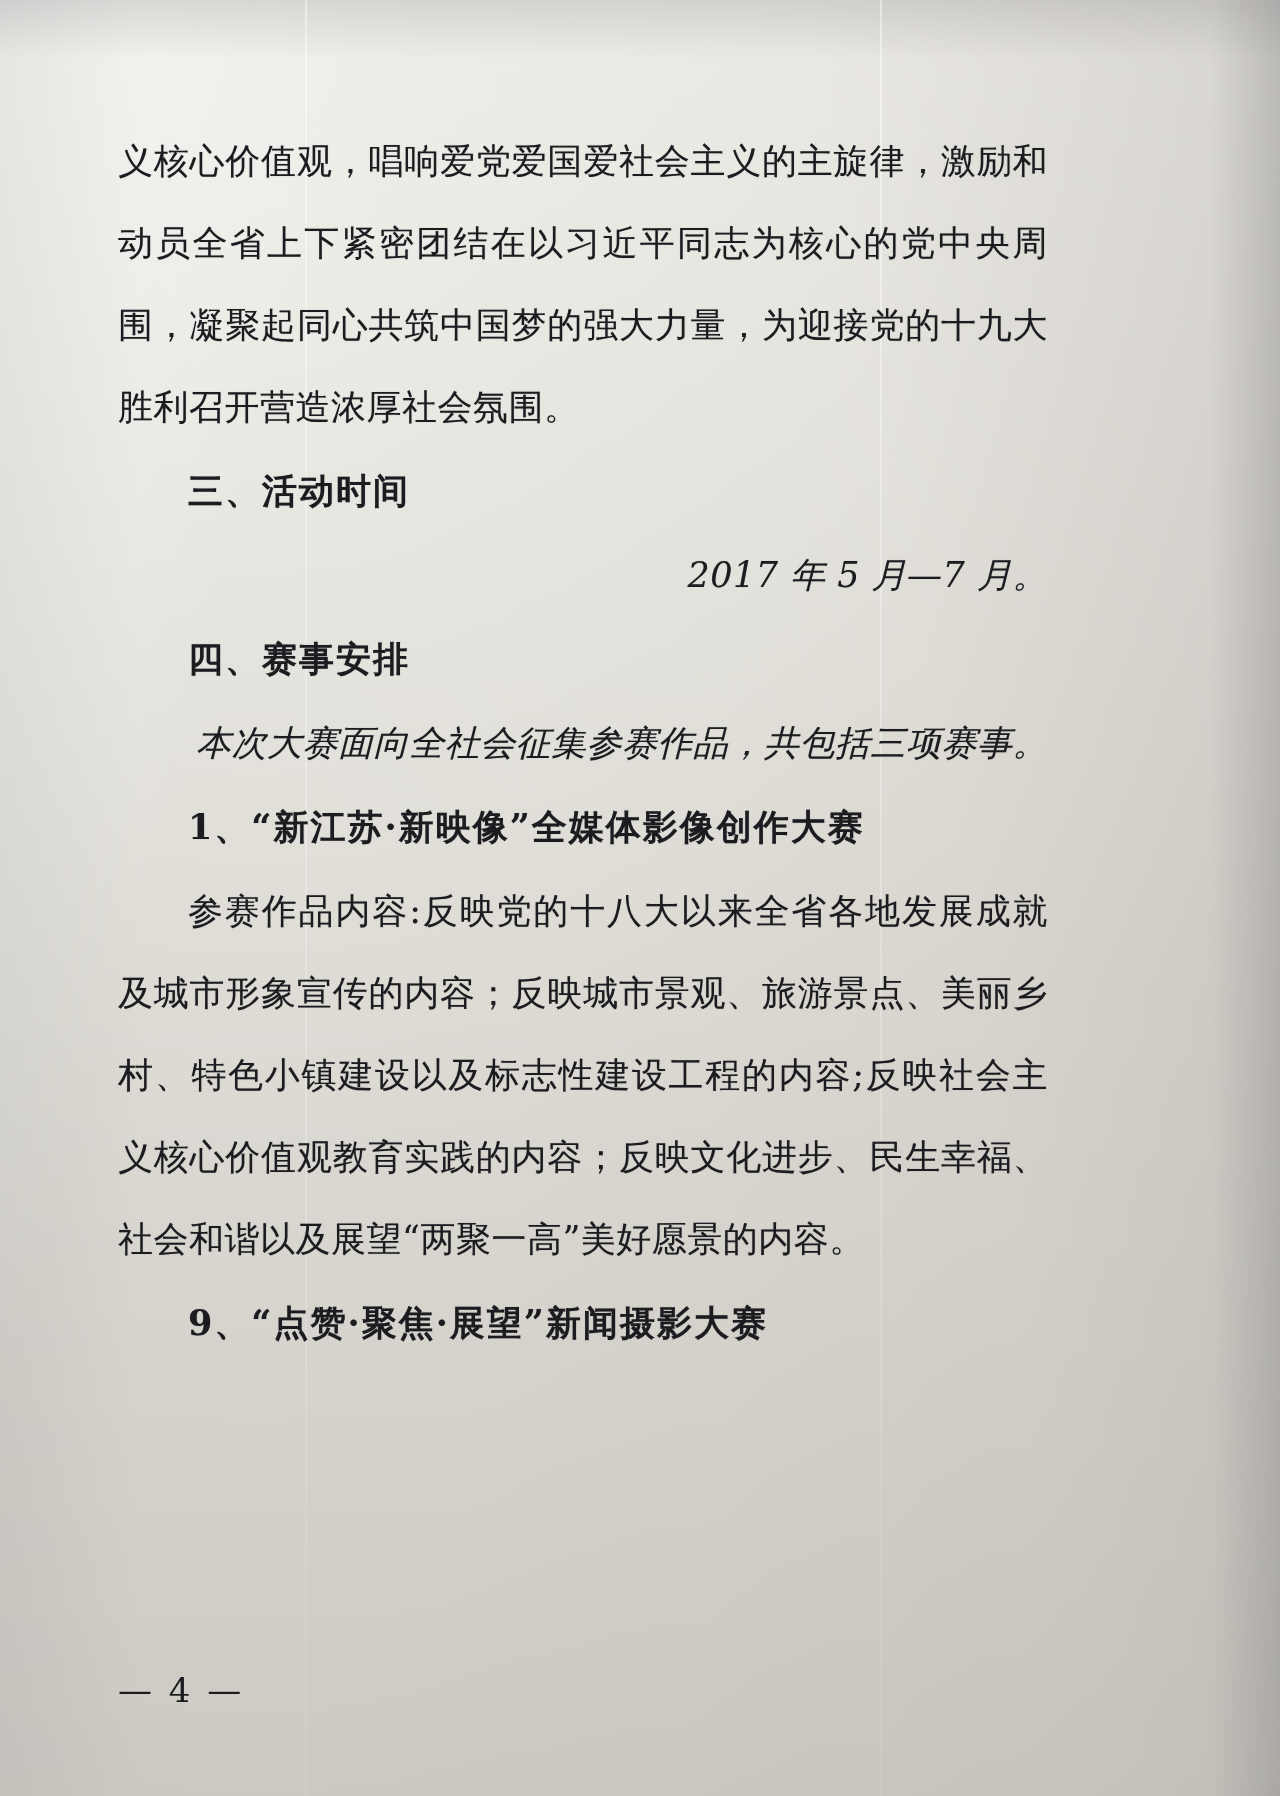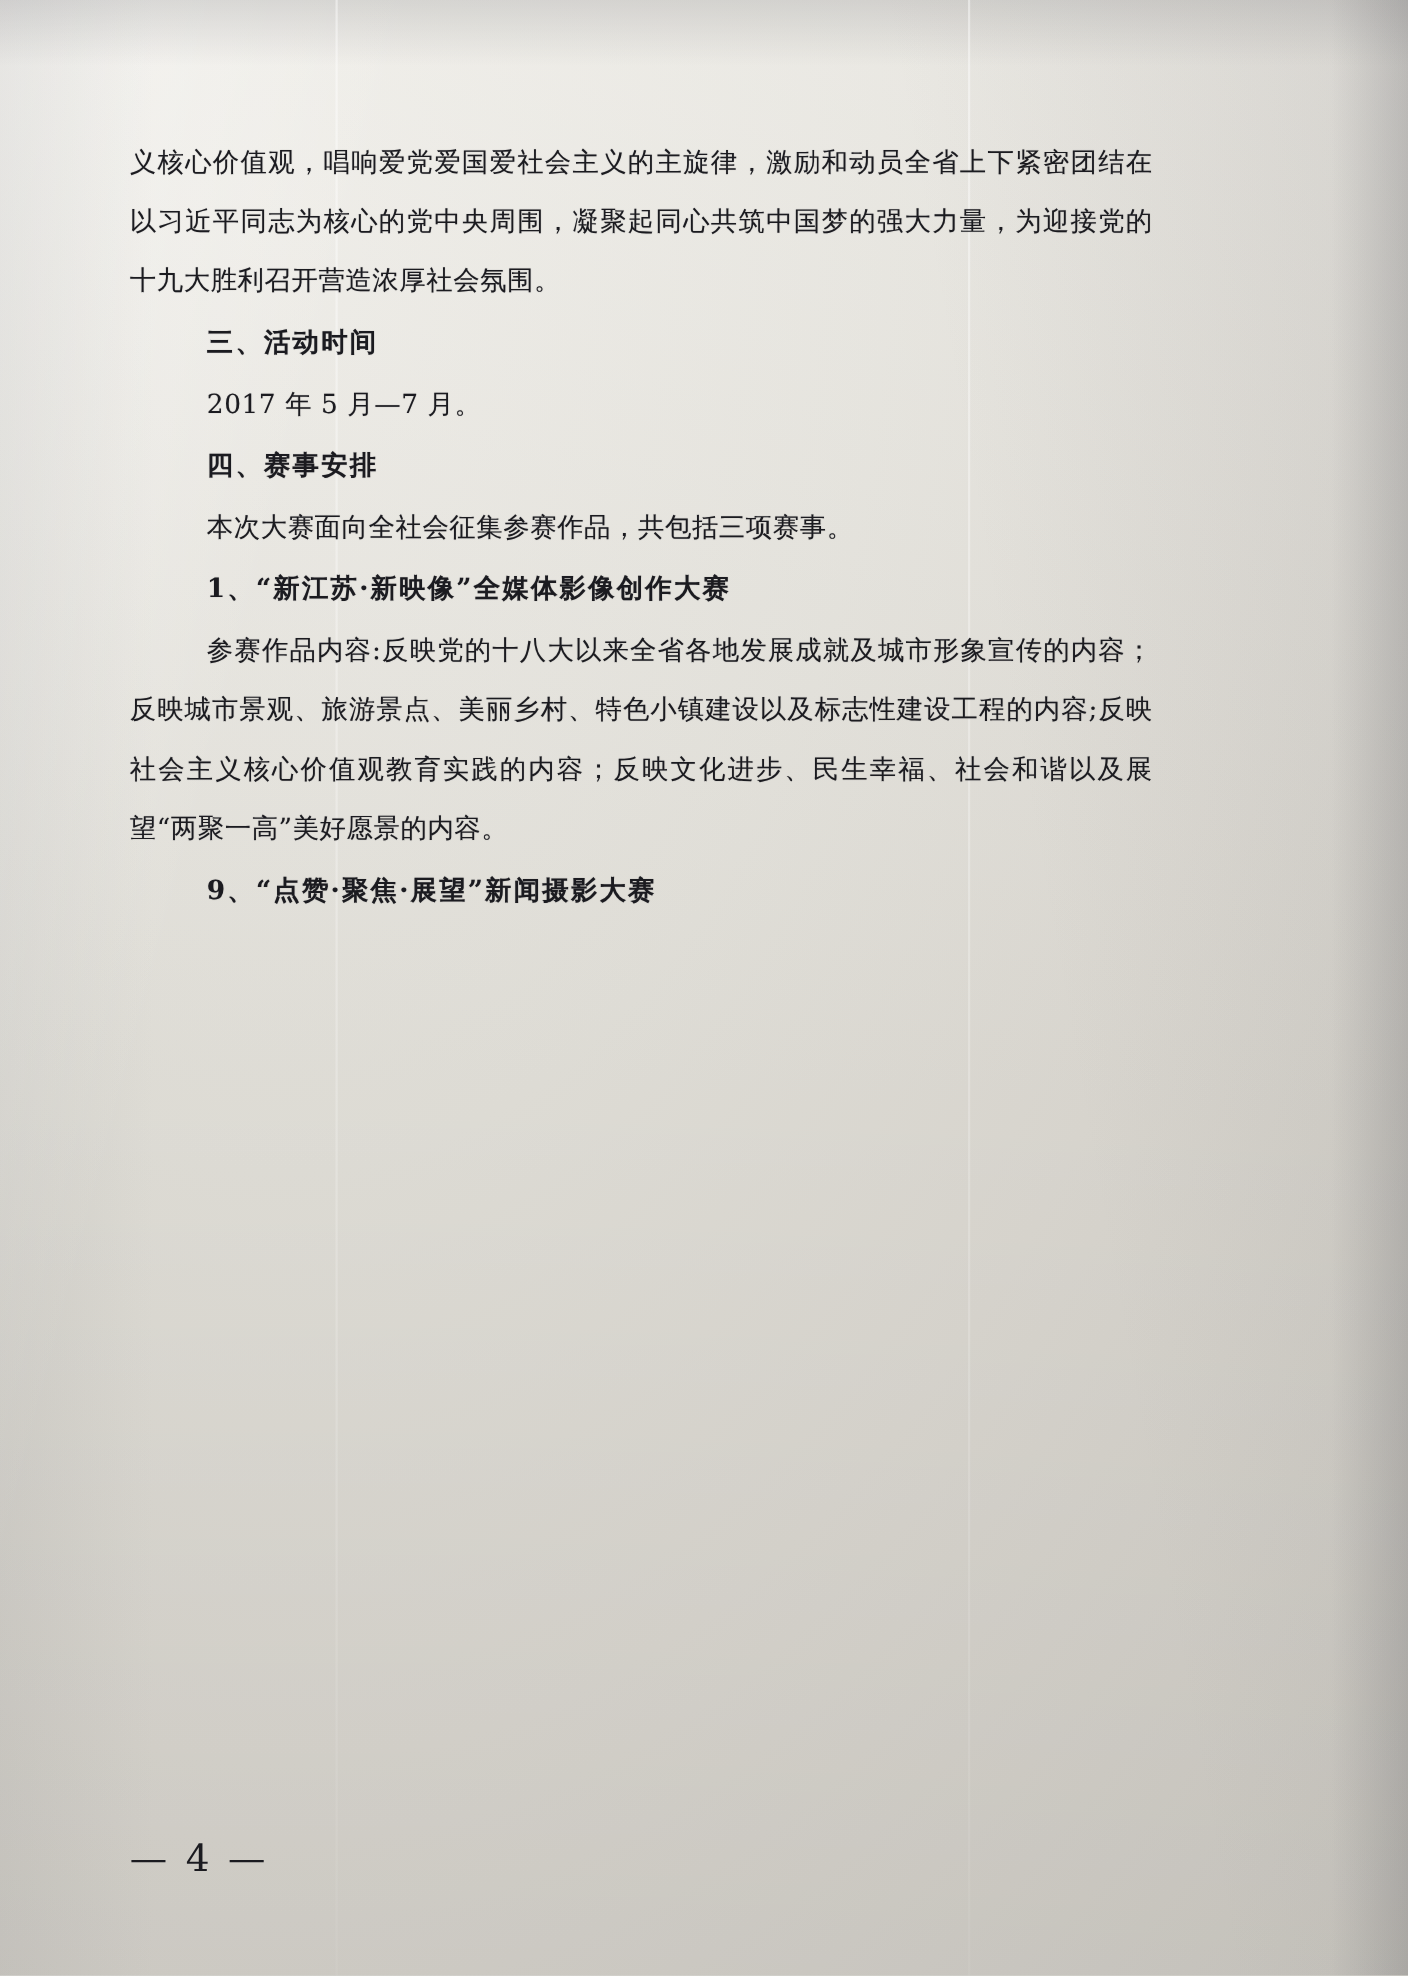--- a/index.html
+++ b/index.html
@@ -47,39 +47,40 @@
     position: absolute;
     left: 118px;
     top: 120px;
     width: 930px;
     z-index: 3;
   }
 
   p {
     margin: 0;
     color: #1b1b20;
-    font-size: 24px;
-    line-height: 54px;
+    font-size: 35px;
+    line-height: 82px;
     letter-spacing: 0.5px;
     text-align: justify;
     text-justify: inter-character;
     font-family: "DejaVu Serif", "Liberation Serif", serif;
     font-weight: 500;
     text-shadow: 0 0 1px rgba(40,40,45,0.35);
   }
   p.indent {
     text-indent: 70px;
   }
   p.head {
     font-weight: bold;
     text-indent: 70px;
     letter-spacing: 2px;
   }
   p.tight {
-    text-align: left;
+    text-align: right;
+    font-style: italic;
   }
   .blk {
     margin-bottom: 2px;
   }
   .footer {
     position: absolute;
     left: 118px;
     top: 1670px;
     width: 930px;
     z-index: 3;

